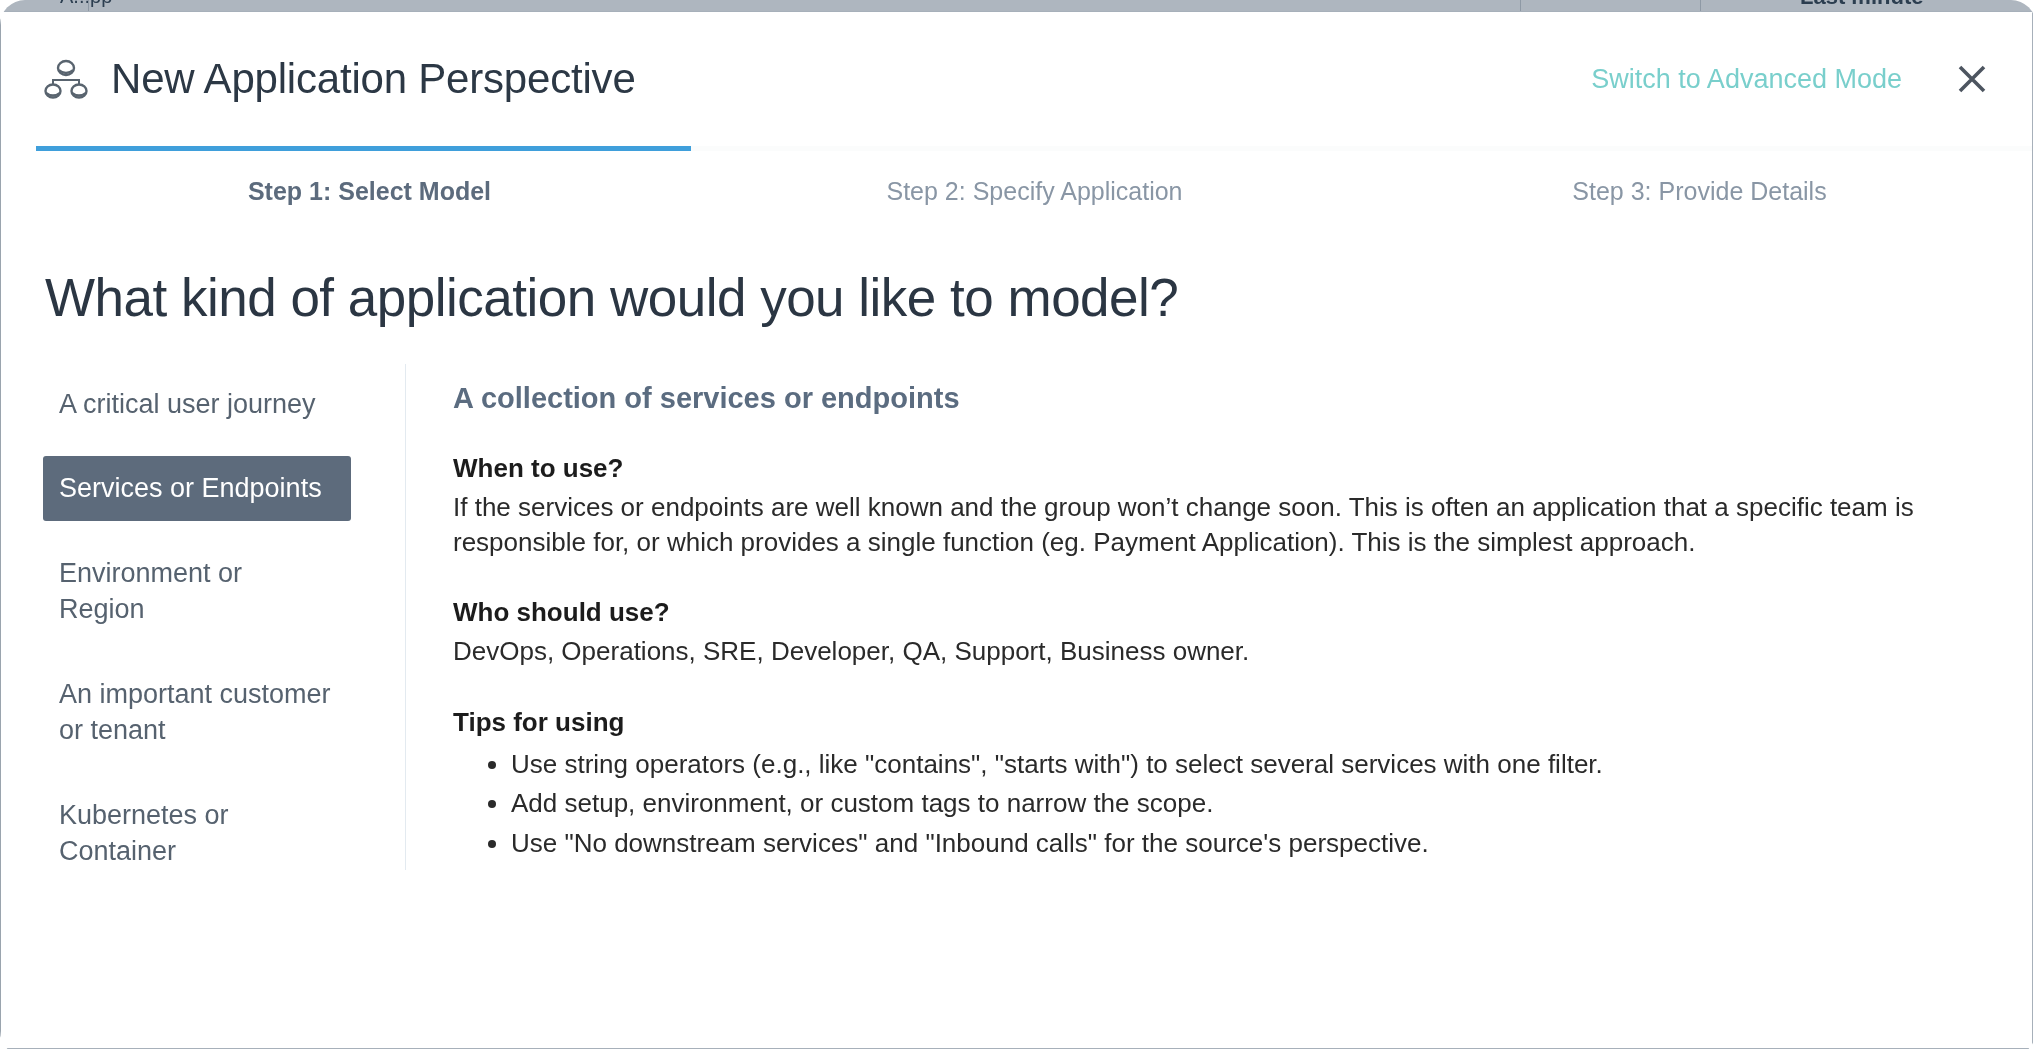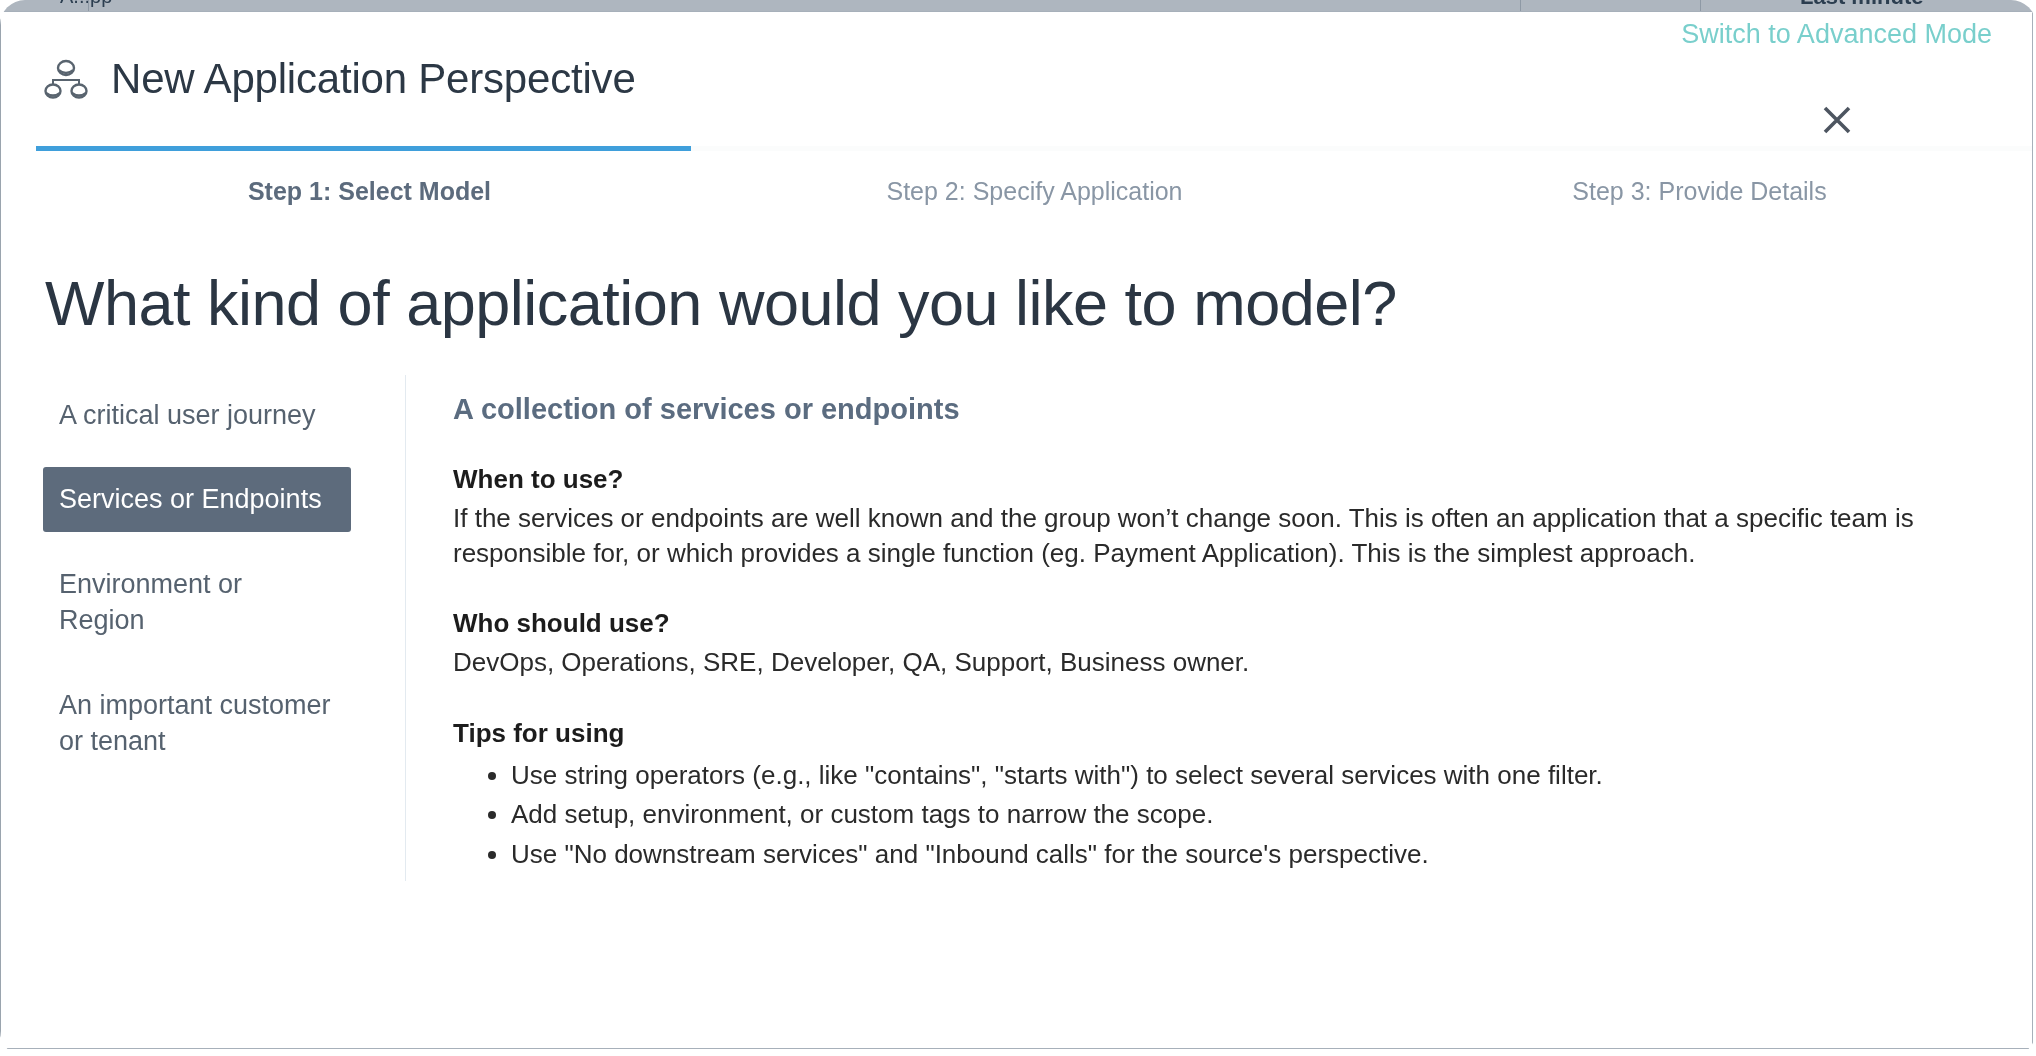--- a/index.html
+++ b/index.html
@@ -97,21 +97,20 @@
     color: #2c3845;
     font-weight: normal;
     letter-spacing: -0.2px;
     white-space: nowrap;
   }
   .header-right {
     margin-left: auto;
     display: flex;
     align-items: center;
     gap: 50px;
-    flex-direction: column;
   }
   .advanced-link {
     font-size: 27px;
     color: #79cfcc;
     cursor: pointer;
     white-space: nowrap;
   }
   .close-btn {
     width: 40px;
     height: 40px;
@@ -168,21 +167,21 @@
 
   
   .modal-body {
     flex: 1 1 auto;
     position: relative;
     overflow: hidden;
     background: #ffffff;
     padding: 0 0 0 0;
   }
   .headline {
-    font-size: 63px;
+    font-size: 53px;
     color: #2b3643;
     font-weight: normal;
     margin: 36px 0 0 44px;
     letter-spacing: -0.5px;
     white-space: nowrap;
   }
   .columns {
     display: flex;
     margin-top: 36px;
     height: 506px;
@@ -353,20 +352,21 @@
     <div class="modal-body">
       <h1 class="headline">What kind of application would you like to model?</h1>
 
       <div class="columns">
 
         <div class="model-list">
           <div class="model-item">A critical user journey</div>
           <div class="model-item selected">Services or Endpoints</div>
           <div class="model-item">Environment or Region</div>
           <div class="model-item">An important customer or tenant</div>
+          <div class="model-item">Kubernetes or Container</div>
 
         </div>
 
         <div class="detail">
           <div class="detail-title">A collection of services or endpoints</div>
 
           <div class="detail-h">When to use?</div>
           <p class="detail-p">If the services or endpoints are well known and the group won’t change soon. This is often an application that a specific team is responsible for, or which provides a single function (eg. Payment Application). This is the simplest approach.</p>
 
           <div class="detail-h">Who should use?</div>

